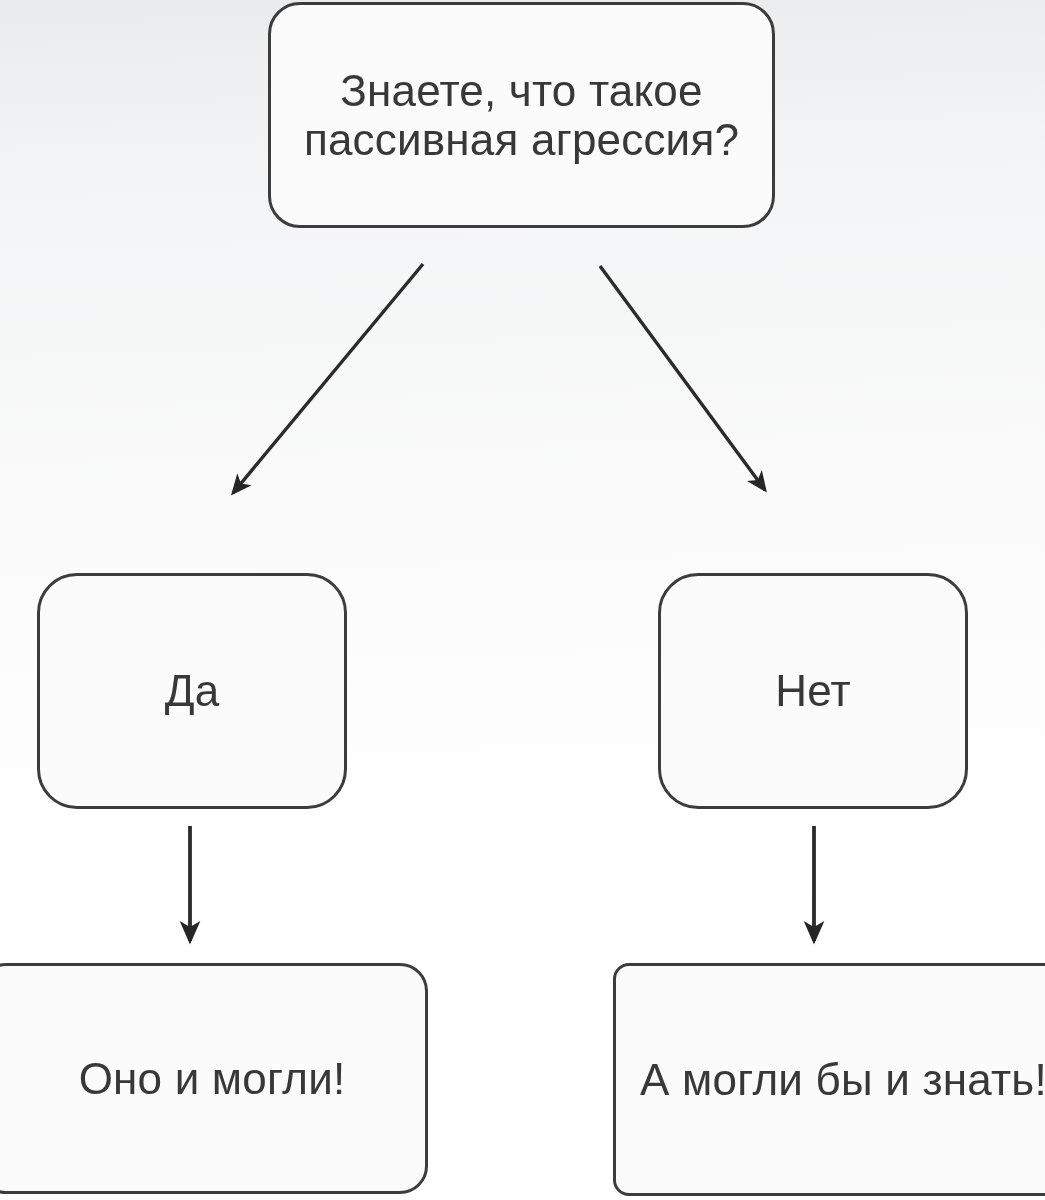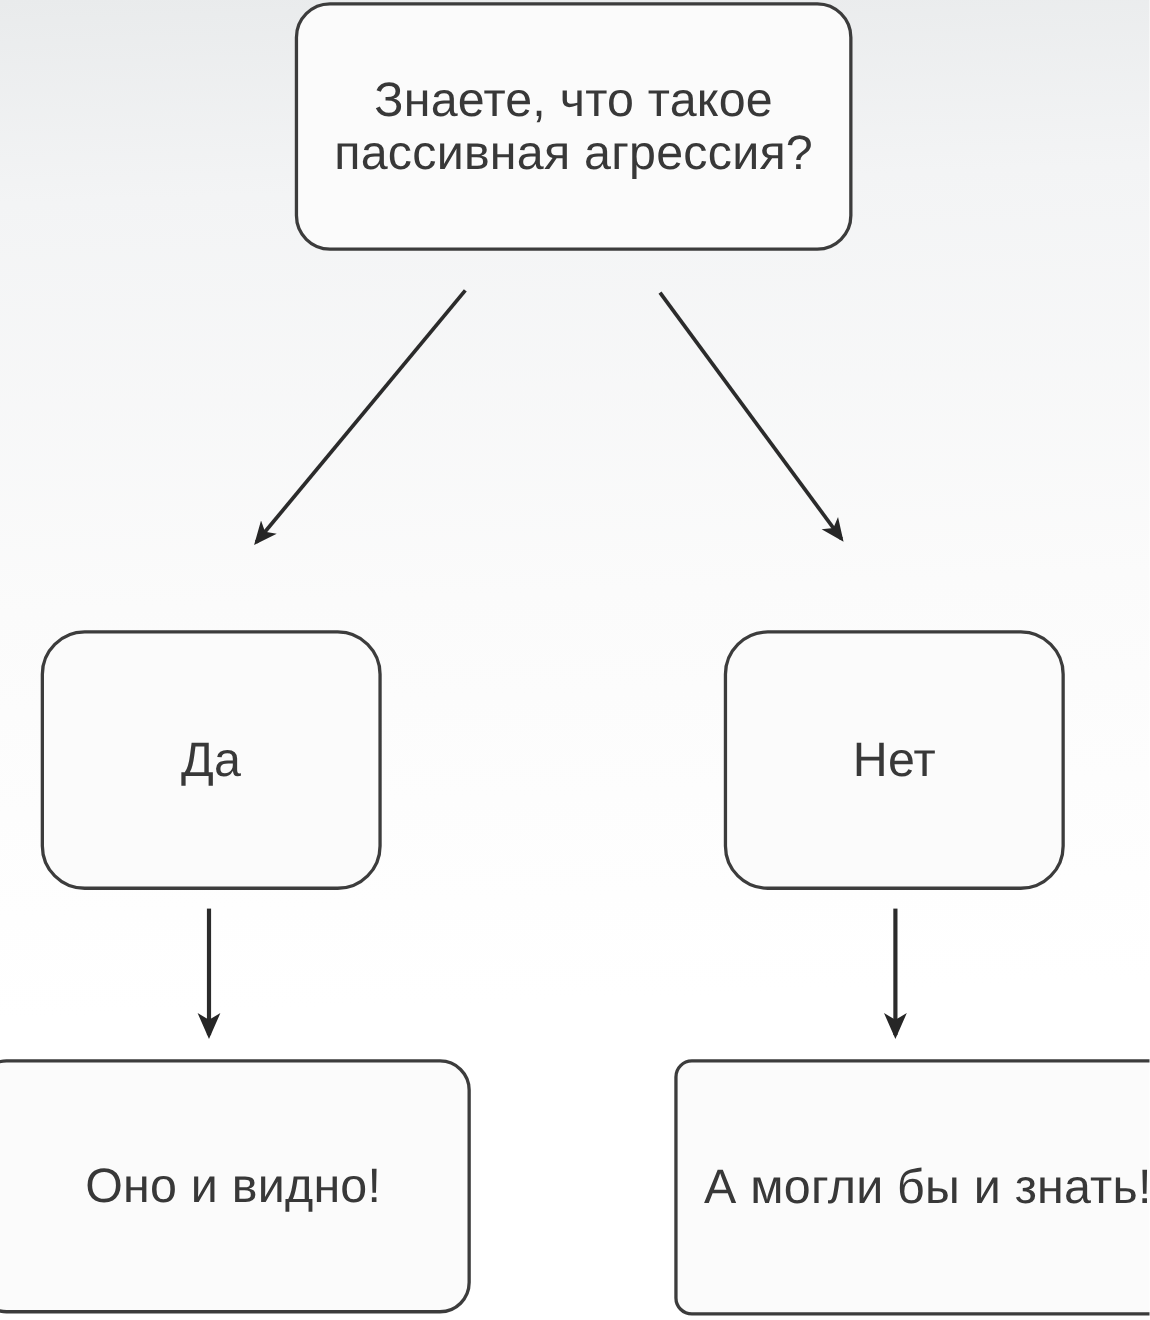--- a/index.html
+++ b/index.html
@@ -107,20 +107,20 @@
 
   <div class="node node-yes">
     <span class="node-label">Да</span>
   </div>
 
   <div class="node node-no">
     <span class="node-label">Нет</span>
   </div>
 
   <div class="node node-yes-result">
-    <span class="node-label">Оно и видно!</span>
+    <span class="node-label">Оно и могли!</span>
   </div>
 
   <div class="node node-no-result">
     <span class="node-label">А могли бы и знать!</span>
   </div>
 
 </div>
 
 </body></html>

